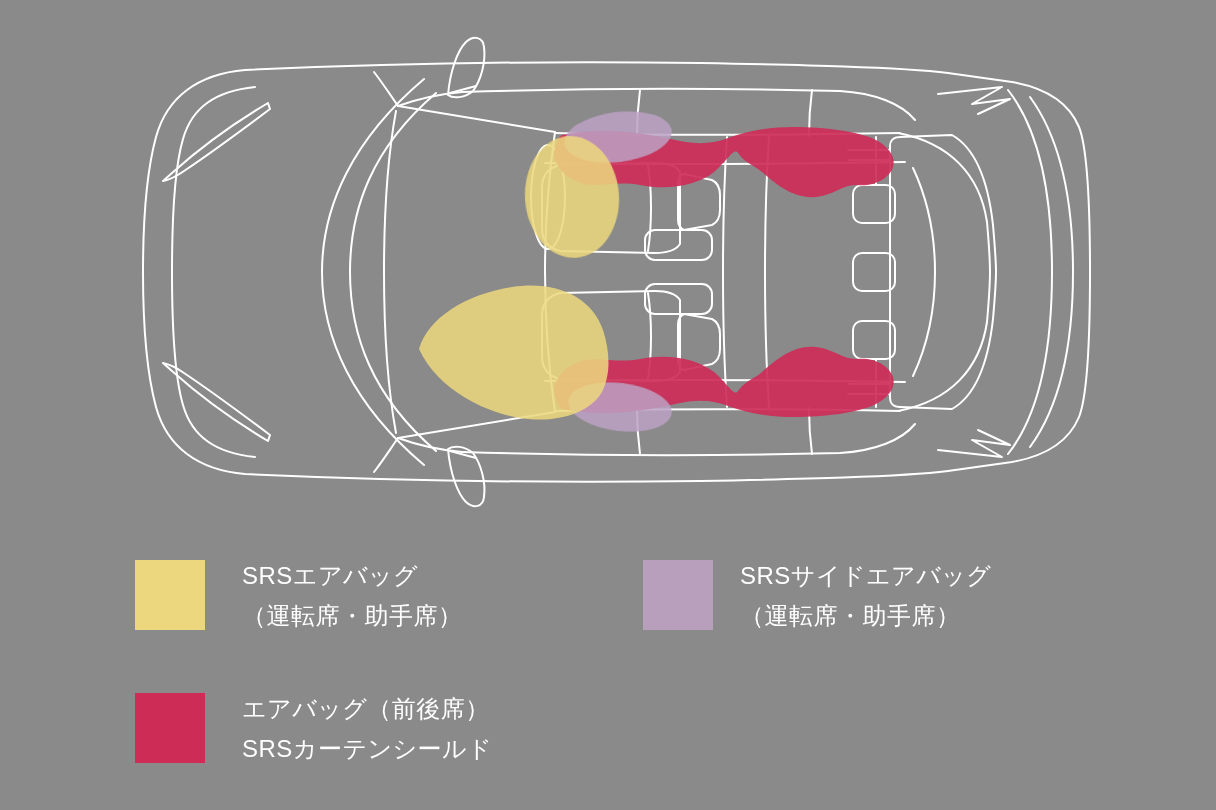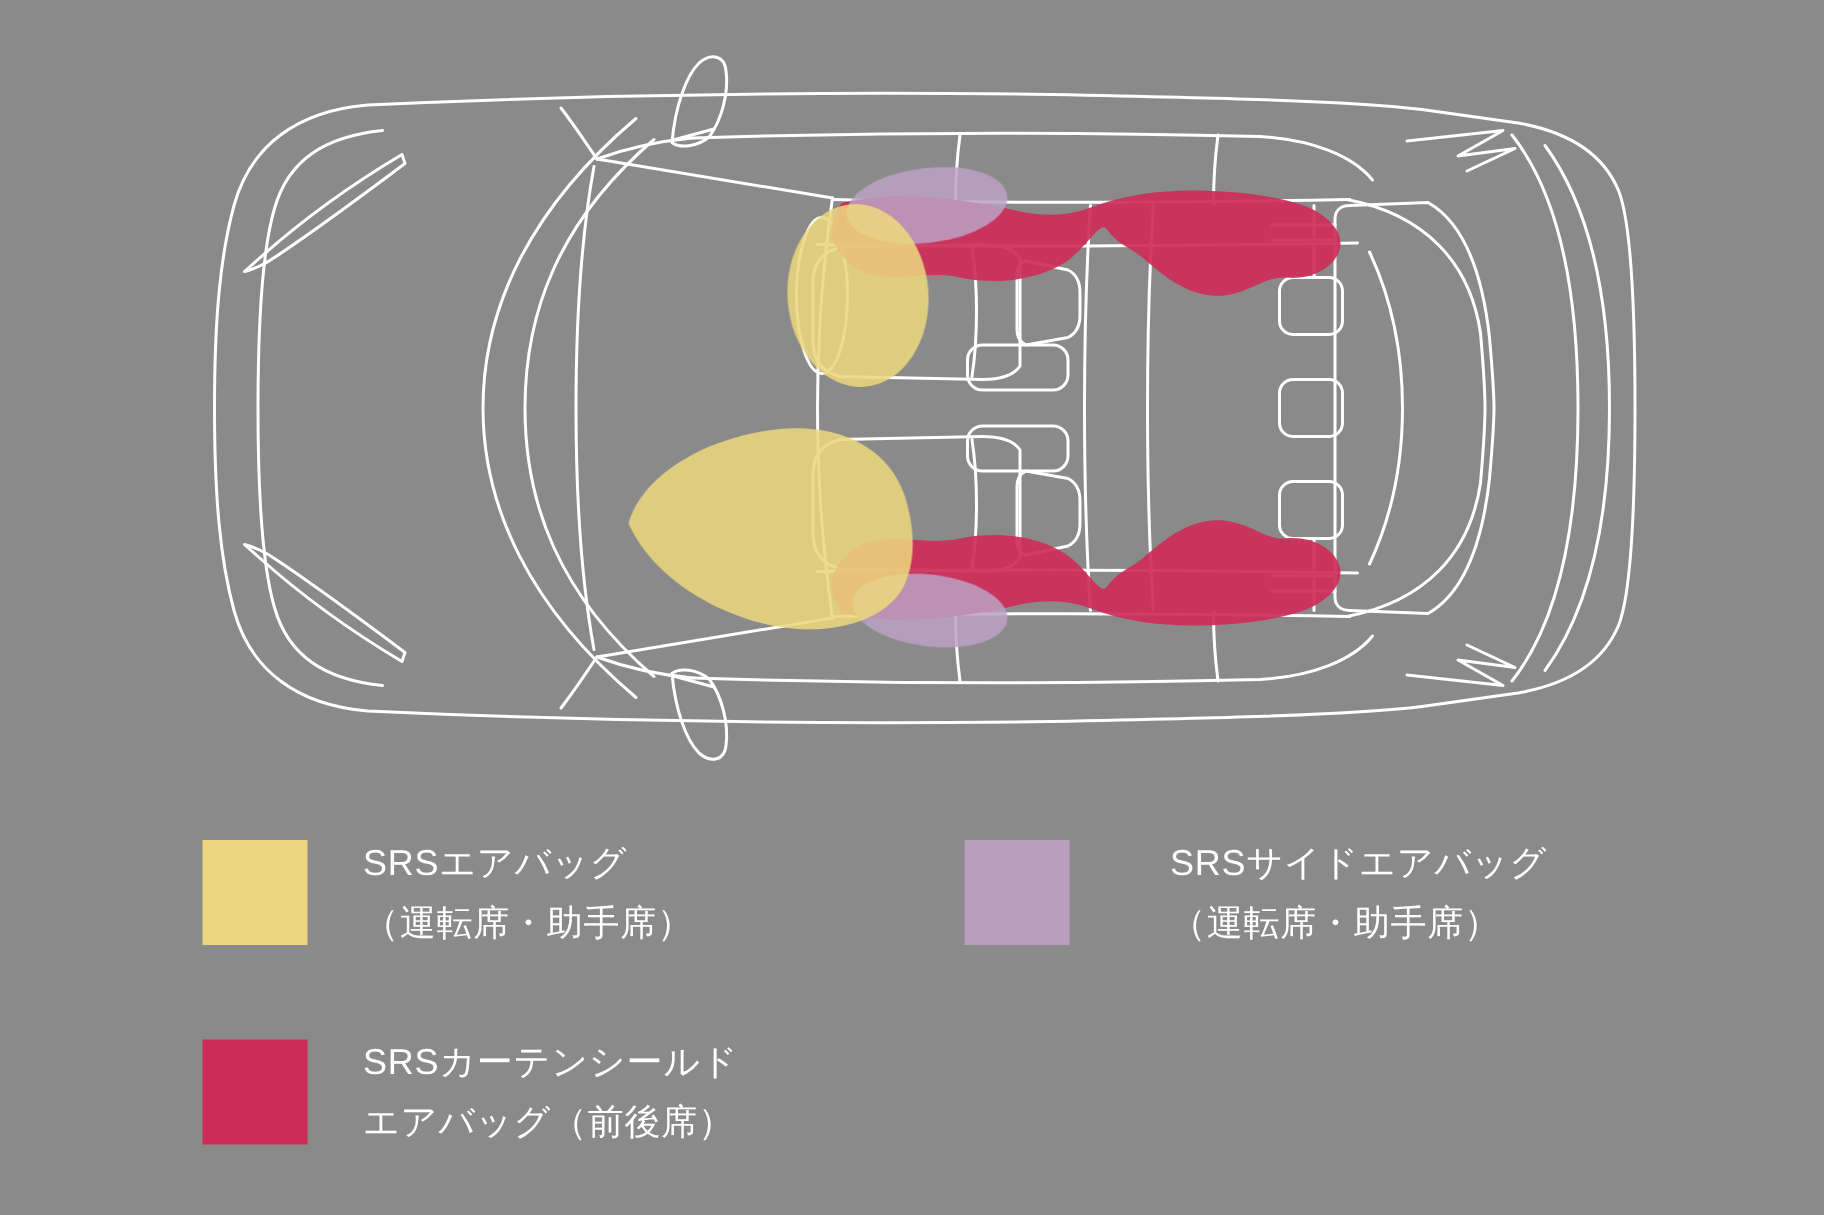--- a/index.html
+++ b/index.html
@@ -121,27 +121,27 @@
   <div class="legend-item">
     <div class="swatch" style="left: 135px; top: 560px; background-color: rgb(236, 215, 126);"></div>
     <div class="legend-text" style="left:242px;top:556px;">
       <div>SRSエアバッグ</div>
       <div>（運転席・助手席）</div>
     </div>
   </div>
 
   <div class="legend-item">
     <div class="swatch" style="left: 643px; top: 560px; background-color: rgb(184, 159, 187);"></div>
-    <div class="legend-text" style="left:740px;top:556px;margin-left:40px;">
+    <div class="legend-text" style="left:740px;top:556px;">
       <div>SRSサイドエアバッグ</div>
       <div>（運転席・助手席）</div>
     </div>
   </div>
 
   <div class="legend-item">
     <div class="swatch" style="left: 135px; top: 693px; background-color: rgb(205, 44, 87);"></div>
     <div class="legend-text" style="left:242px;top:689px;">
+      <div>エアバッグ（前後席）</div>
       <div>SRSカーテンシールド</div>
-      <div>エアバッグ（前後席）</div>
     </div>
   </div>
 
 </div>
 
 </body></html>

